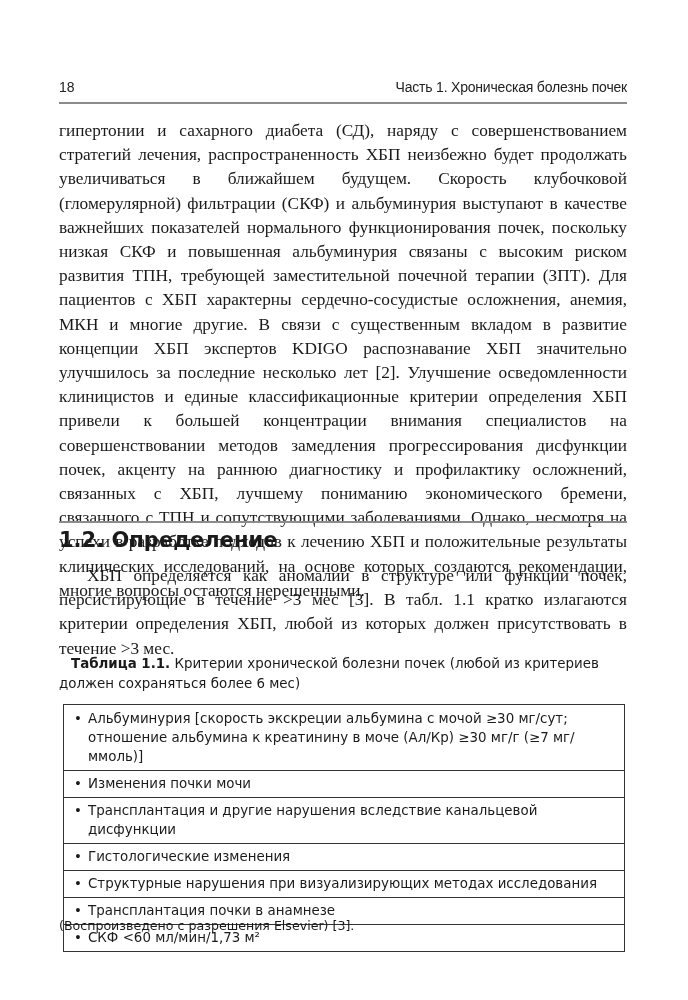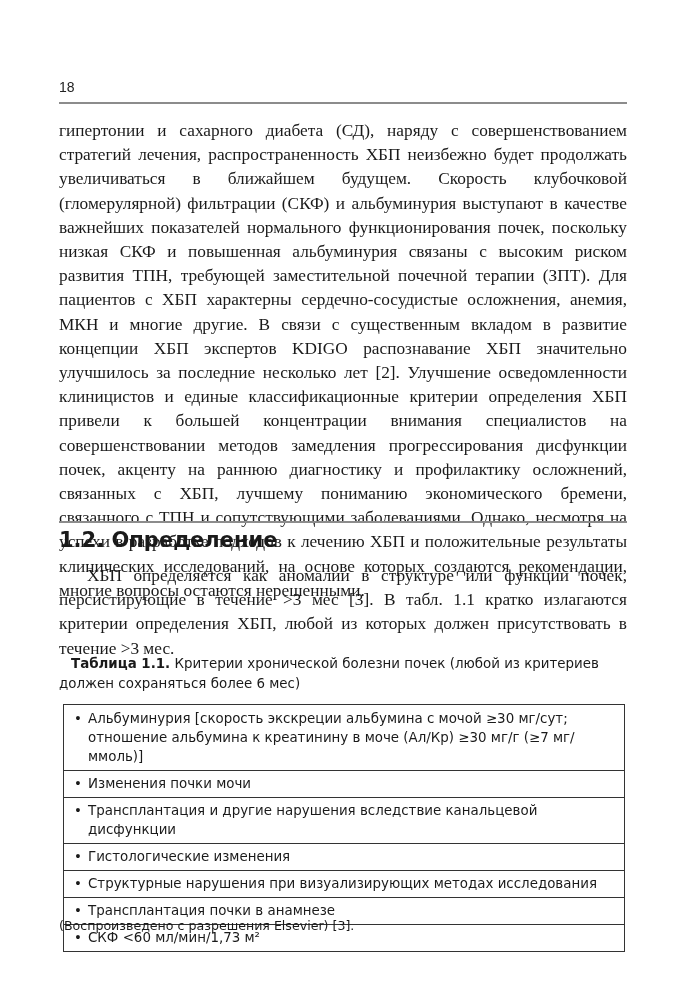--- a/index.html
+++ b/index.html
@@ -27,20 +27,21 @@
   .bullet-row { display: flex; }
   .bullet { width: 14px; flex: 0 0 14px; }
   .footnote { position: absolute; left: 59px; top: 918px;
     font-family: "DejaVu Sans", sans-serif; font-size: 12.6px; color: #1a1a1a; text-align: center; }
 </style>
 </head>
 <body>
 
 <div class="running-head">
   <span class="pnum">18</span>
+  <span class="rtitle">Часть 1. Хроническая болезнь почек</span>
 </div>
 <div class="rule" style="top:102px;"></div>
 
 <div class="body-text" style="top:119px;">
   <p>гипертонии и сахарного диабета (СД), наряду с совершенствованием стратегий лечения, распространенность ХБП неизбежно будет продолжать увеличиваться в ближайшем будущем. Скорость клубочковой (гломерулярной) фильтрации (СКФ) и альбуминурия выступают в качестве важнейших показателей нормального функционирования почек, поскольку низкая СКФ и повышенная альбуминурия связаны с высоким риском развития ТПН, требующей заместительной почечной терапии (ЗПТ). Для пациентов с ХБП характерны сердечно-сосудистые осложнения, анемия, МКН и многие другие. В связи с существенным вкладом в развитие концепции ХБП экспертов KDIGO распознавание ХБП значительно улучшилось за последние несколько лет [2]. Улучшение осведомленности клиницистов и единые классификационные критерии определения ХБП привели к большей концентрации внимания специалистов на совершенствовании методов замедления прогрессирования дисфункции почек, акценту на раннюю диагностику и профилактику осложнений, связанных с ХБП, лучшему пониманию экономического бремени, связанного с ТПН и сопутствующими заболеваниями. Однако, несмотря на успехи в разработке подходов к лечению ХБП и положительные результаты клинических исследований, на основе которых создаются рекомендации, многие вопросы остаются нерешенными.</p>
 </div>
 
 <div class="rule" style="top:521px;"></div>
 <h2 class="section-heading">1.2. Определение</h2>
 

